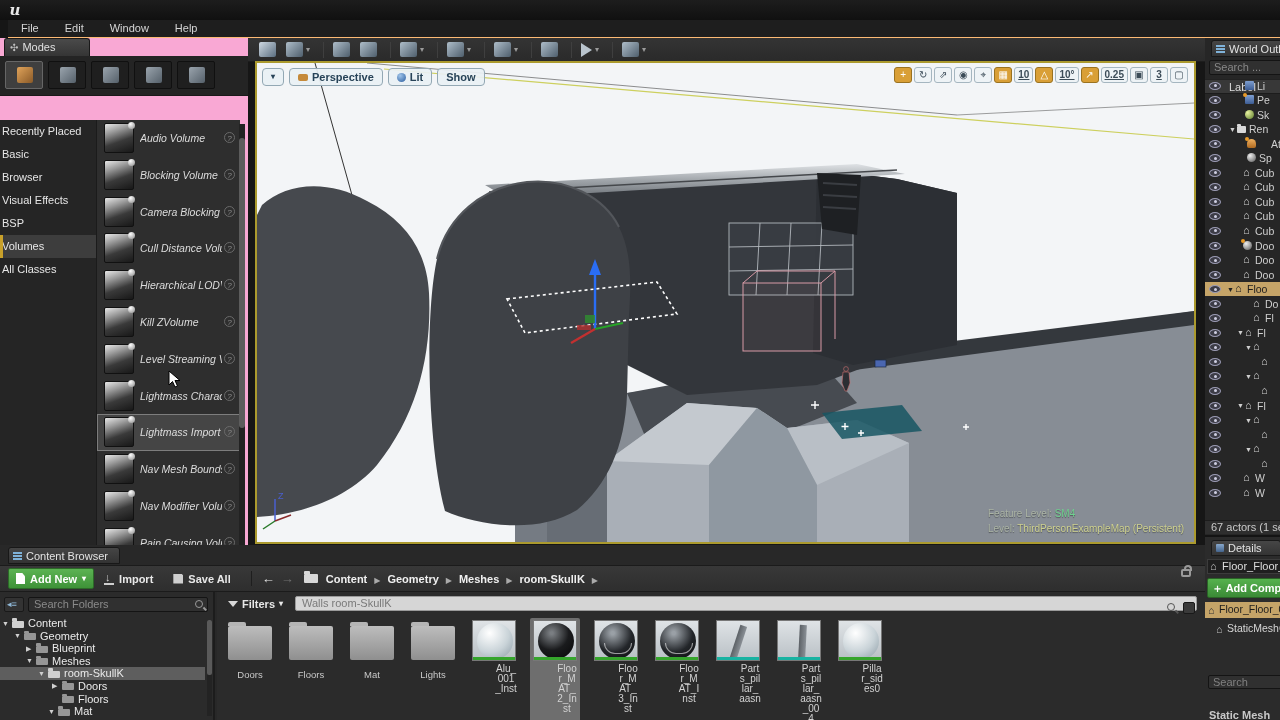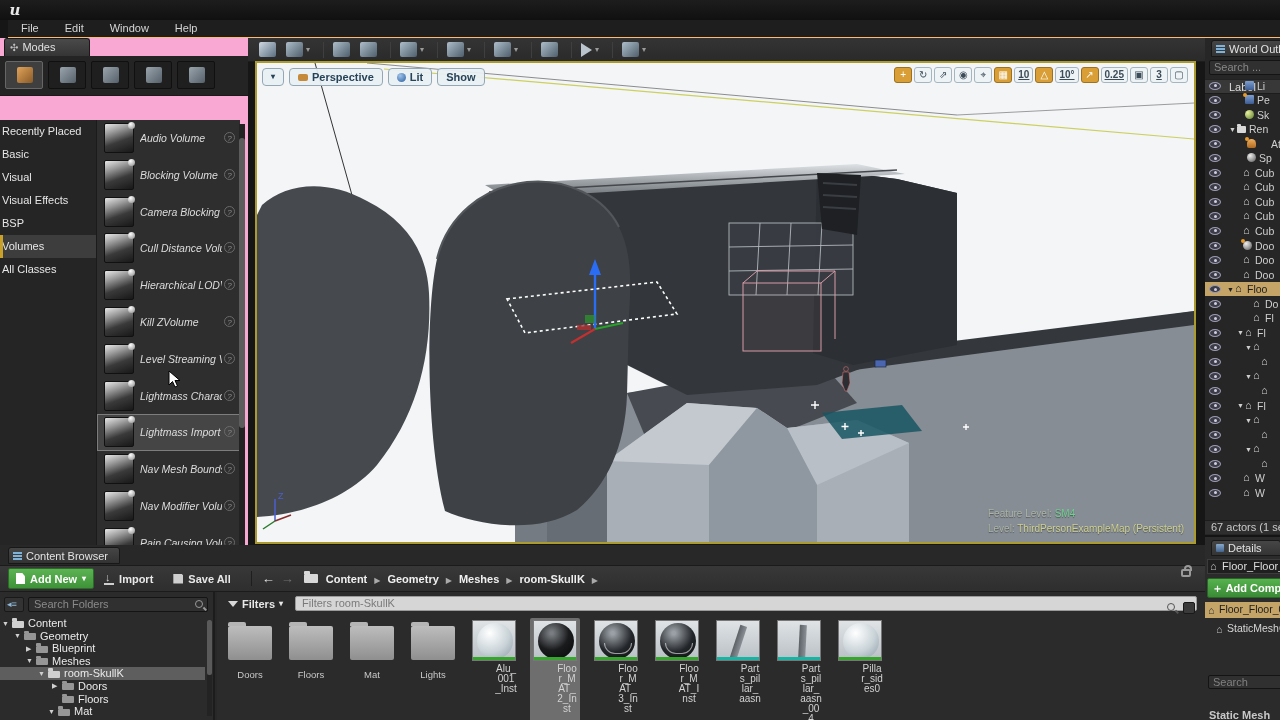--- a/index.html
+++ b/index.html
@@ -211,21 +211,21 @@
   </div>
 
   <div id="menubar" class="abs"><div class="menu-item">File</div><div class="menu-item">Edit</div><div class="menu-item">Window</div><div class="menu-item">Help</div></div>
 
   <div id="modes-panel" class="abs">
     <div id="modes-tab" class="abs"><span class="tabicon">✣</span><span>Modes</span></div>
     <div id="modes-toolbar" class="abs"><div class="mode-btn sel"><div class="mode-glyph"></div></div><div class="mode-btn"><div class="mode-glyph"></div></div><div class="mode-btn"><div class="mode-glyph"></div></div><div class="mode-btn"><div class="mode-glyph"></div></div><div class="mode-btn"><div class="mode-glyph"></div></div></div>
     <div id="modes-cats" class="abs">
         <div class="cat-row">Recently Placed</div>
         <div class="cat-row">Basic</div>
-        <div class="cat-row">Visual</div>
+        <div class="cat-row">Browser</div>
         <div class="cat-row">Visual Effects</div>
         <div class="cat-row">BSP</div>
         <div class="cat-row sel">Volumes</div>
         <div class="cat-row">All Classes</div>
       </div>
     <div id="modes-list" class="abs">
         <div class="vol-row">
           <div class="vol-thumb"></div>
           <div class="vol-label">Audio Volume</div>
           <div class="vol-help">?</div>
@@ -721,21 +721,21 @@
       <div id="cb-tree-scroll" class="abs"></div>
     </div>
 
     <div id="cb-assets" class="abs">
       <div id="cb-filter-row" class="abs">
         <div id="filters-btn">
             <span class="funnel"></span>
             <span>Filters</span>
             <span class="caret">▾</span>
           </div>
-        <div id="cb-asset-search">Filters room-SkullK</div>
+        <div id="cb-asset-search">Walls room-SkullK</div>
         <span class="mag2"></span>
         <div id="view-opt"></div>
       </div>
       <div id="asset-grid" class="abs">
           <div class="asset-tile">
             <div class="big-folder"></div>
             <div class="folder-label">Doors</div>
           </div>
           <div class="asset-tile">
             <div class="big-folder"></div>

